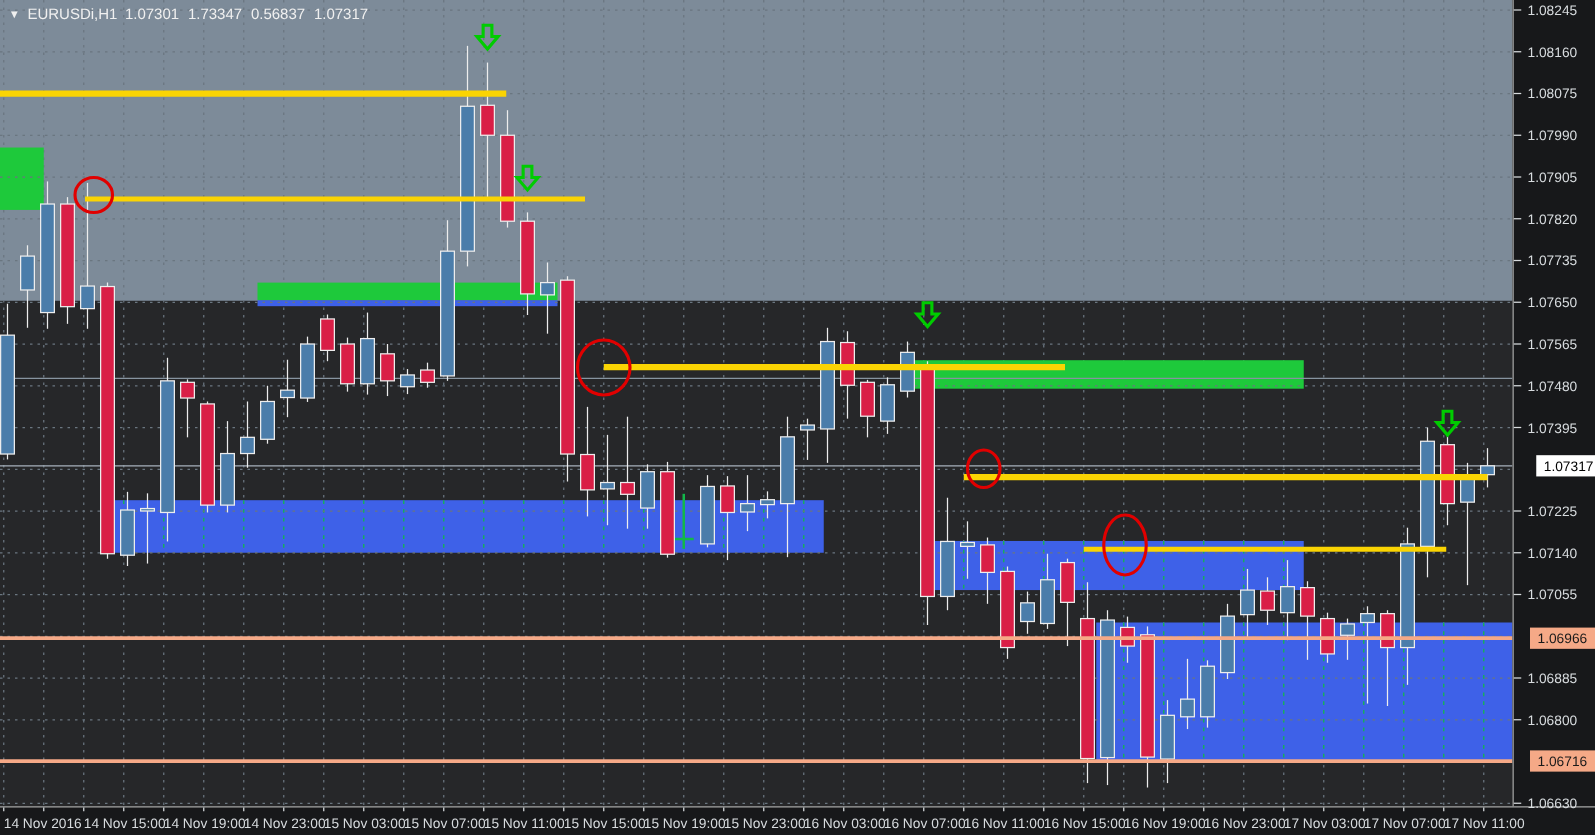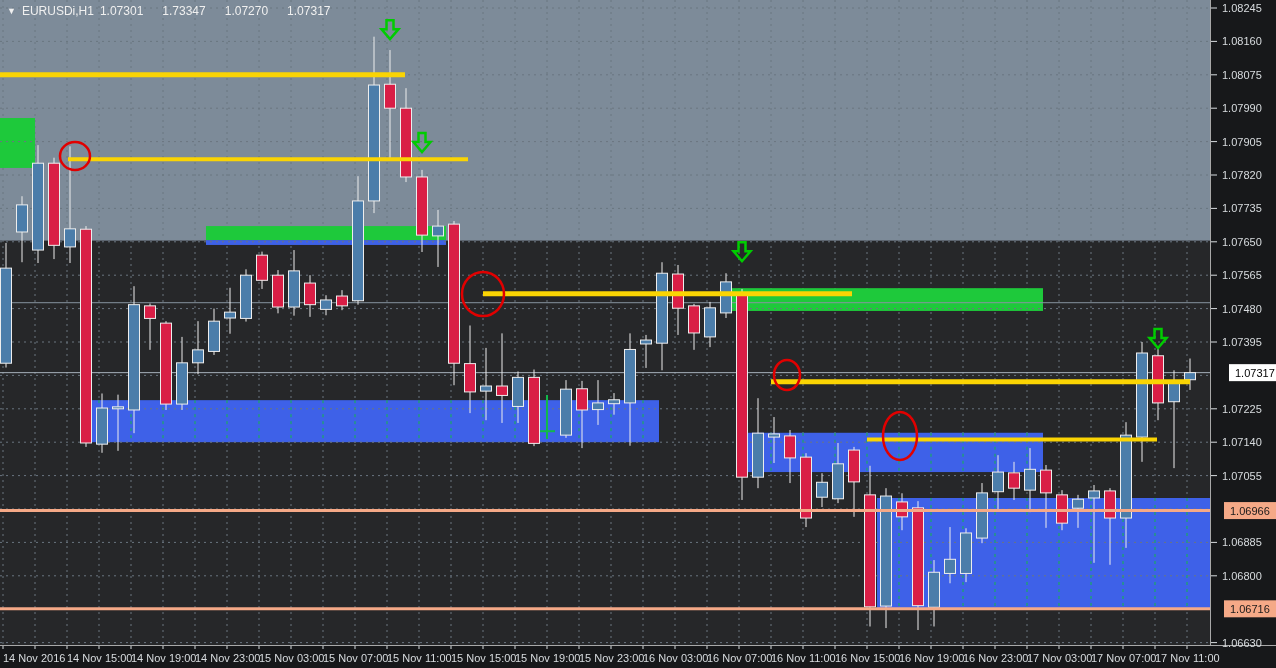--- a/index.html
+++ b/index.html
@@ -1,21 +1,21 @@
 <!DOCTYPE html>
 <html><head>
 <meta charset="utf-8">
 <style>
   html,body{margin:0;padding:0;background:#17181a;width:1276px;height:668px;overflow:hidden;}
   #stage{position:relative;width:1276px;height:668px;font-family:"Liberation Sans",sans-serif;}
   svg{position:absolute;left:0;top:0;}
   #title-bar{position:absolute;left:7px;top:4px;color:#f0f0f0;font-size:12px;
              font-family:"Liberation Sans",sans-serif;display:flex;gap:6px;align-items:center;z-index:5;}
   #title-bar .tri{font-size:9px;line-height:12px;}
-  #title-bar .ohlc{display:flex;gap:19px;}
+  #title-bar .ohlc{display:flex;gap:7px;}
 </style>
 </head>
 <body>
 
 <div id="stage">
   <svg id="chart" width="1276" height="668" viewBox="0 0 1276 668">
       <rect x="0" y="0" width="1210" height="645" fill="#262729"></rect>
       <rect x="0" y="0" width="1210" height="240.62117647058528" fill="#7d8b99"></rect>
       <line x1="3" y1="0" x2="3" y2="645" stroke="#6a7680" stroke-width="1" stroke-dasharray="2,4"></line>
       <line x1="35" y1="0" x2="35" y2="645" stroke="#6a7680" stroke-width="1" stroke-dasharray="2,4"></line>
@@ -387,17 +387,17 @@
       <text x="1027" y="662" fill="#d8dcdf" font-size="11" font-family="&quot;Liberation Sans&quot;,sans-serif" text-anchor="start">17 Nov 03:00</text>
       <text x="1091" y="662" fill="#d8dcdf" font-size="11" font-family="&quot;Liberation Sans&quot;,sans-serif" text-anchor="start">17 Nov 07:00</text>
       <text x="1155" y="662" fill="#d8dcdf" font-size="11" font-family="&quot;Liberation Sans&quot;,sans-serif" text-anchor="start">17 Nov 11:00</text>
     </svg>
   <div id="title-bar">
     <span class="tri">▼</span>
     <span>EURUSDi,H1</span>
     <span class="ohlc">
       <span>1.07301</span>
       <span>1.73347</span>
-      <span>1.07270</span>
+      <span>0.56837</span>
       <span>1.07317</span>
     </span>
   </div>
 </div>
 
 </body></html>

